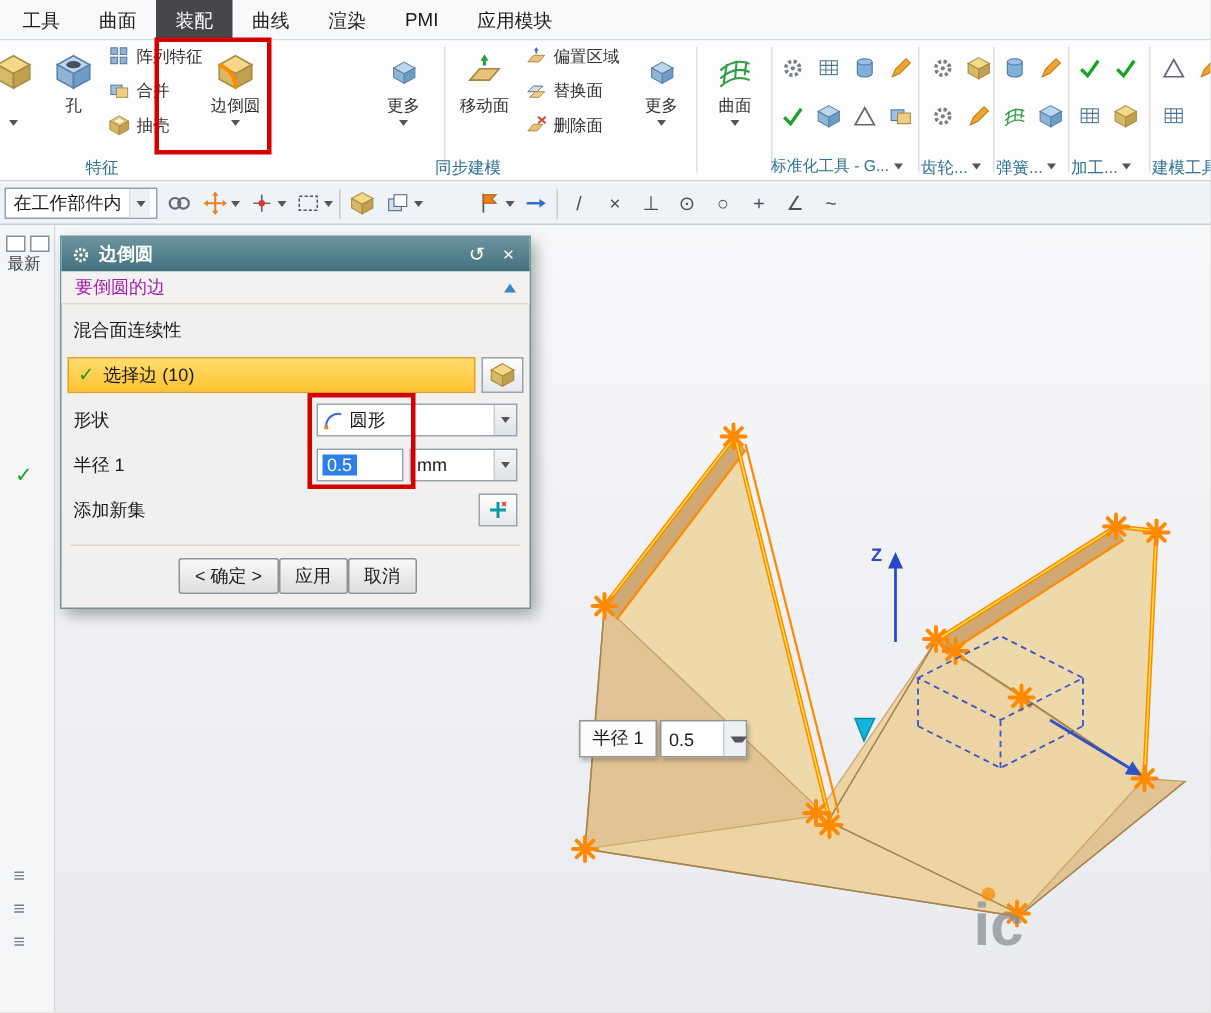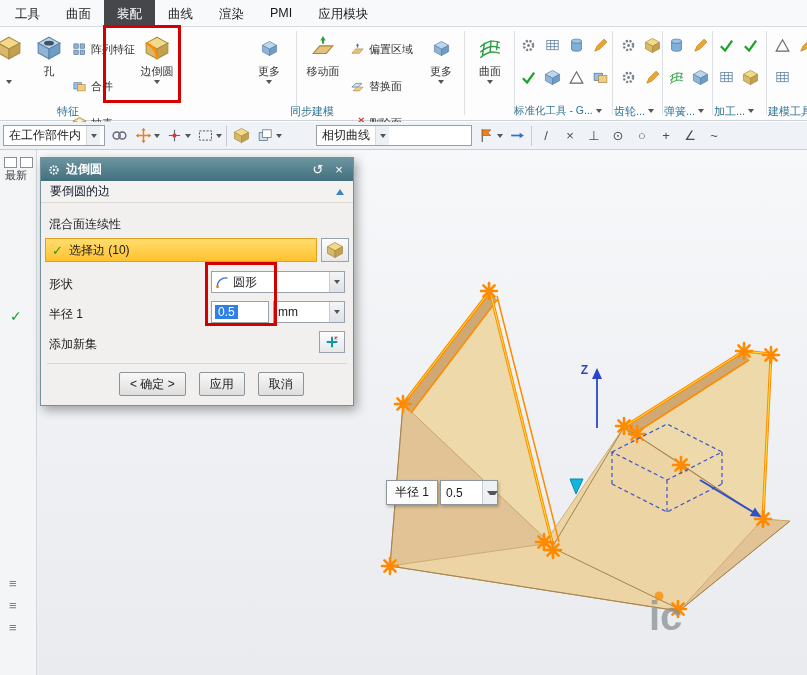--- a/index.html
+++ b/index.html
@@ -8,21 +8,21 @@
 
 .menubar{position:absolute;left:0;top:0;width:807px;height:27px;background:#f8f9fa;border-bottom:1px solid #d9dcdf;display:flex;align-items:stretch;padding-left:2px}
 .menu-item{padding:6px 13px 0 13px;font-size:12.5px;color:#1a1a1a}
 .menu-item.active{background:#45474a;color:#fff}
 
 .ribbon{position:absolute;top:27px;left:0;width:807px;height:94px;background:#fdfdfe;border-bottom:1px solid #ccd1d6}
 .rlg{position:absolute;top:2px;width:46px;height:72px;display:flex;flex-direction:column;align-items:center}
 .rlg .ric{height:30px;display:flex;align-items:center;margin-top:4px}
 .rlab{font-size:11px;color:#333;line-height:12px;margin-top:2px;white-space:nowrap}
 .tri-d{width:0;height:0;border-left:3.5px solid transparent;border-right:3.5px solid transparent;border-top:4.5px solid #555;margin-top:3px}
-.rcol{position:absolute;top:12px;display:flex;flex-direction:column;gap:16px}
+.rcol{position:absolute;top:0;display:flex;flex-direction:column;gap:2px}
 .rsm{display:flex;align-items:center;gap:4px;height:21px;font-size:11px;color:#333;white-space:nowrap}
 .rdiv{position:absolute;top:4px;width:1px;height:84px;background:#dde0e4}
 .rgi{position:absolute;width:20px;height:20px;display:flex;align-items:center;justify-content:center}
 .glab{position:absolute;top:76px;height:16px;display:flex;align-items:center;justify-content:flex-start;gap:3px;font-size:11px;color:#2f7391;white-space:nowrap;overflow:hidden}
 .ic26{width:26px;height:26px;display:block}
 .ic15{width:15px;height:15px;display:block}
 .ic17{width:17px;height:17px;display:block}
 
 .selbar{position:absolute;top:122px;left:0;width:807px;height:28px;background:#eff2f6;border-bottom:1px solid #c9cdd3;display:flex;align-items:center;padding:0 3px;gap:4px}
 .combo{display:flex;align-items:center;height:21px;background:#fff;border:1px solid #94a0ac;font-size:12px;padding-left:5px;white-space:nowrap}
@@ -46,40 +46,40 @@
 .ftag .fval{width:58px;padding:0;background:#fff;margin-left:2px;justify-content:space-between}
 .ftag .fval span{padding-left:5px}
 .ftag .fcar{width:15px;height:100%;display:flex;align-items:center;justify-content:center;border-left:1px solid #c8ccd2;background:#eef1f4}
 
 .dialog{position:absolute;left:40px;top:157px;width:314px;background:#f1f0ee;border:1px solid #72929e;box-shadow:3px 4px 10px rgba(0,0,0,.35);z-index:20}
 .dlg-title{height:23px;background:linear-gradient(#6c95a0,#41707d);display:flex;align-items:center;gap:5px;padding:0 6px;color:#fff}
 .dlg-title .ttl{font-size:12px;font-weight:bold}
 .dlg-title .sp{flex:1}
 .tbtn{width:16px;text-align:center;font-size:13px;color:#fff}
 .dlg-sec{height:22px;display:flex;align-items:center;padding:0 9px;border-bottom:1px solid #dcd9d5;background:#f3f2f0}
-.sectext{color:#0f172a;font-size:12px}
+.sectext{color:#a21caf;font-size:12px}
 .chev-up{width:0;height:0;border-left:4px solid transparent;border-right:4px solid transparent;border-bottom:6px solid #3a87c8;margin-left:auto}
-.dlg-row{display:flex;align-items:flex-end;height:26px;margin:4px 8px 0 8px}
+.dlg-row{display:flex;align-items:center;height:26px;margin:4px 8px 0 8px}
 .dlg-row .lab{font-size:12px;color:#1a1a1a}
 .sp{flex:1}
 .combo2{display:flex;align-items:center;height:22px;background:#fff;border:1px solid #99a3ad;width:134px}
 .combo2 .cic{margin:0 3px;display:flex}
 .ctext{font-size:12px;white-space:nowrap}
 .car2{margin-left:auto;width:15px;height:100%;border-left:1px solid #c8ccd2;background:linear-gradient(#f4f5f6,#dfe2e6);display:flex;align-items:center;justify-content:center}
 .car2 .tri-d{margin-top:0}
 .dlg-selrow{display:flex;align-items:center;margin:4px 4px 0 4px;height:26px;gap:4px}
 .orange{flex:1;height:24px;display:flex;align-items:center;gap:6px;padding:0 6px;background:linear-gradient(#ffdd6e,#ffc230);border:1px solid #e2a11c}
 .okcheck{color:#1f9b28;font-weight:bold;font-size:13px}
 .seltext{font-size:12px;color:#1a1a1a}
 .sqbtn{width:28px;height:24px;background:linear-gradient(#fdfdfd,#e6e8ea);border:1px solid #99a3ad;display:flex;align-items:center;justify-content:center}
 .rinput{width:58px;height:22px;background:#fff;border:1px solid #99a3ad;display:flex;align-items:center;padding-left:3px}
 .selval{background:#2f7fe8;color:#fff;font-size:12px;padding:0 3px}
 .ctrlgrp{margin-left:auto;display:flex;width:134px;gap:4px}
 .dlg-sep{height:1px;background:#d9d6d2;margin:10px 6px 0 6px}
-.dlg-btns{display:flex;gap:13px;padding:8px 17px 9px 78px}
+.dlg-btns{display:flex;padding:8px 17px 9px 78px}
 .btn{height:24px;padding:0 10px;display:flex;align-items:center;background:linear-gradient(#f8f8f8,#dedede);border:1px solid #8e9399;border-radius:2px;font-size:12px;color:#222;white-space:nowrap}
 
 .redbox{position:absolute;border:3px solid #d40000;z-index:60;pointer-events:none}
 </style>
 </head>
 <body>
 
 <div id="app">
 
 <svg width="0" height="0" style="position:absolute">
@@ -551,26 +551,20 @@
       </span>
   <span class="tbg">
         <span class="tbi">
           <svg class="ic17" viewBox="0 0 24 24">
             <use href="#i-layers"></use>
           </svg>
         </span>
         <span class="tri-d" style="margin-top:0"></span>
       </span>
   <span style="width:26px"></span>
-  <div class="combo" style="width:156px">
-    <span>相切曲线</span>
-    <span class="car">
-          <span class="tri-d"></span>
-        </span>
-  </div>
   <span class="tbg">
         <span class="tbi">
           <svg class="ic17" viewBox="0 0 24 24">
             <use href="#i-flag"></use>
           </svg>
         </span>
         <span class="tri-d" style="margin-top:0"></span>
       </span>
   <span class="tbi">
         <svg class="ic17" viewBox="0 0 24 24">

